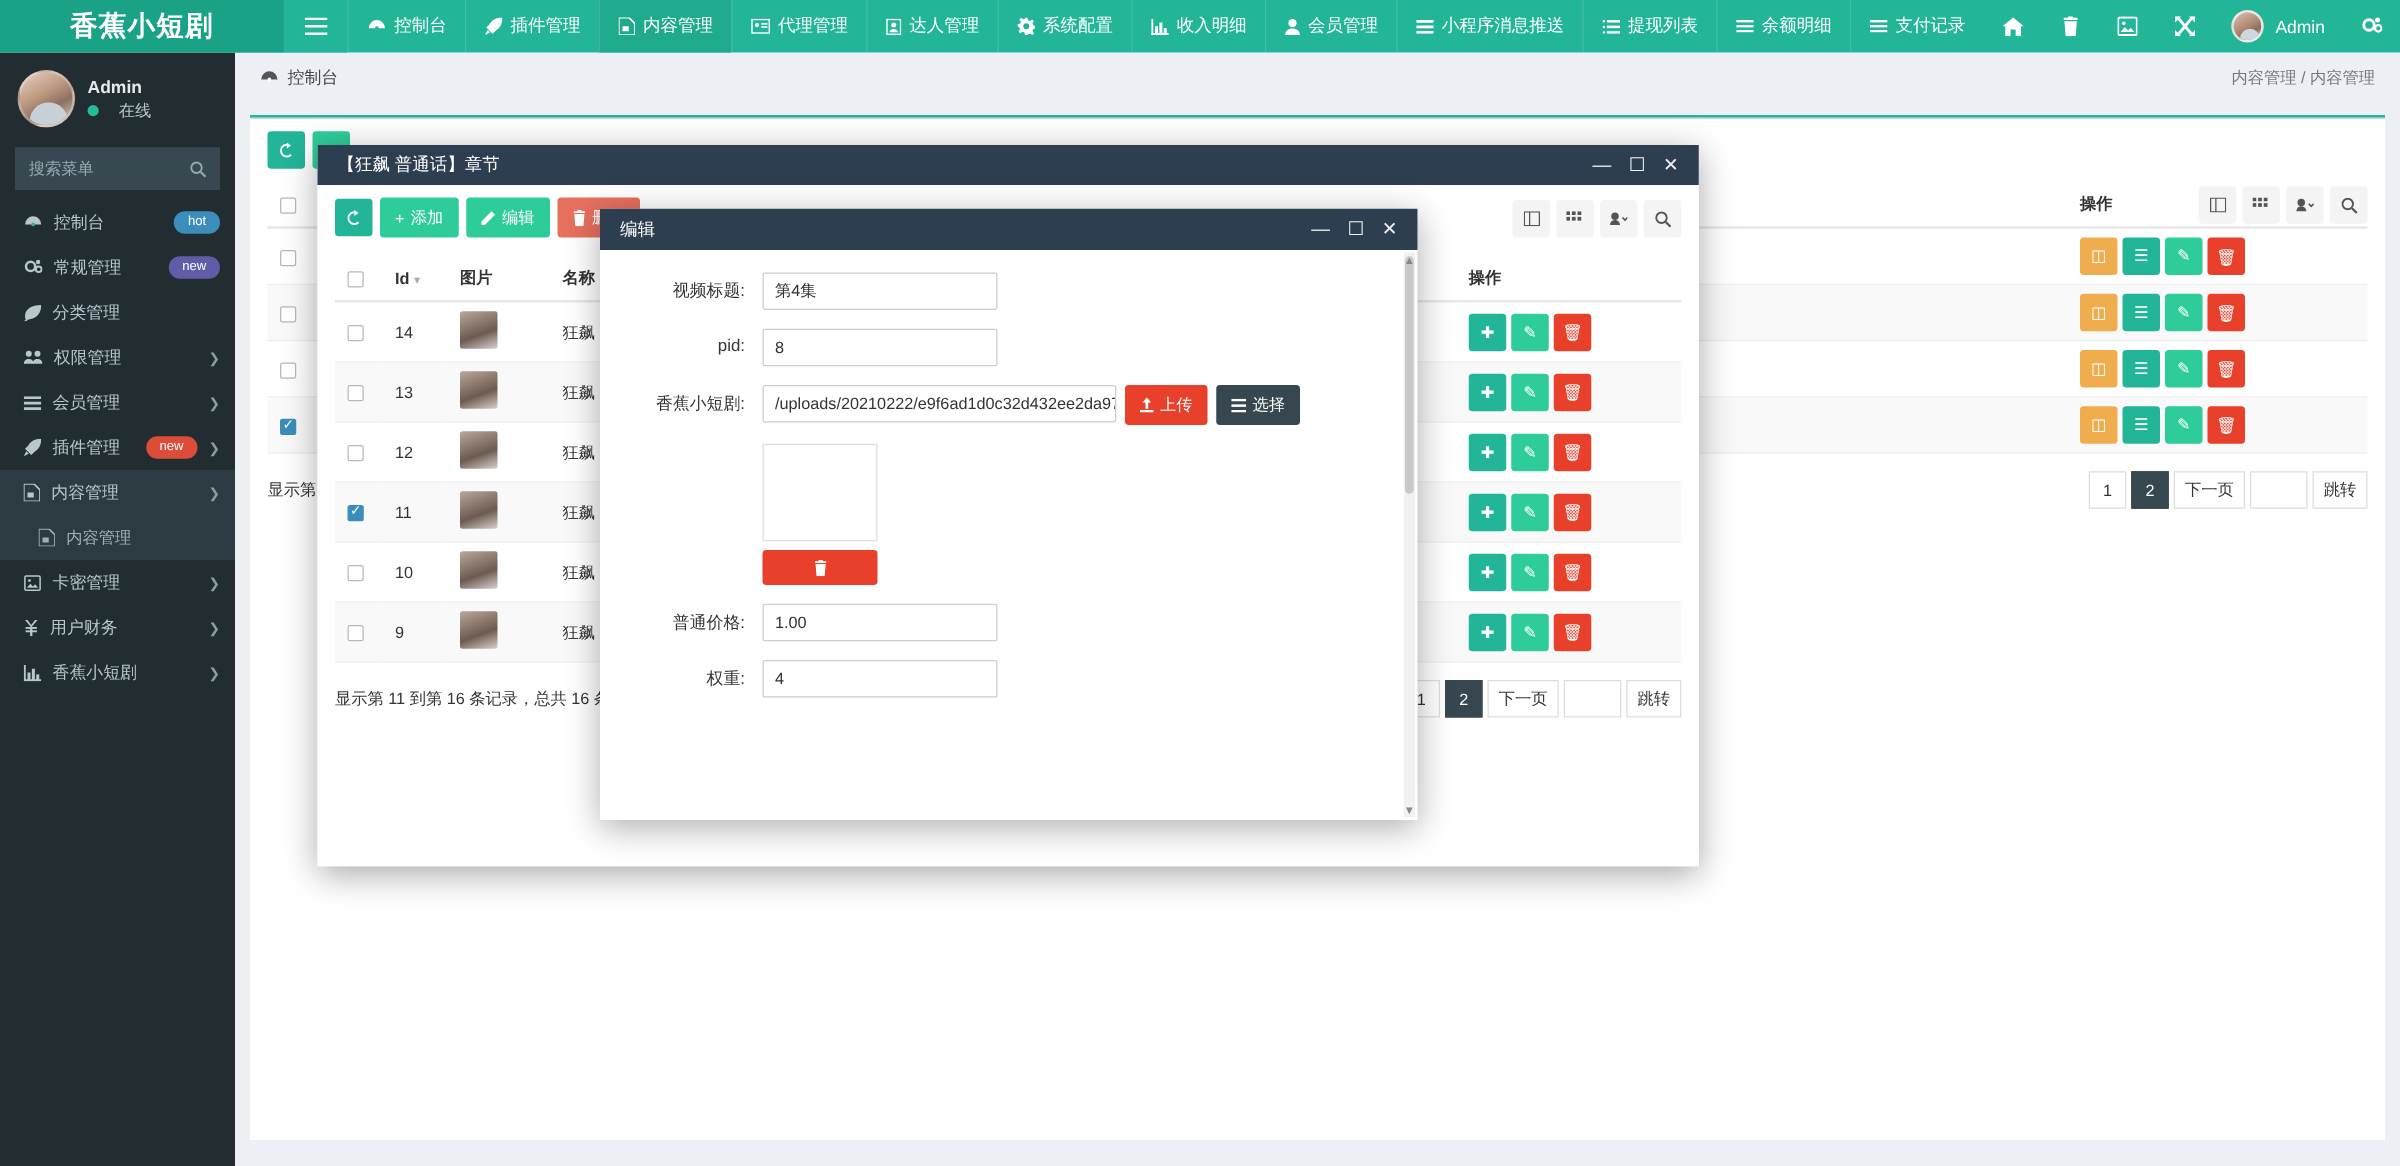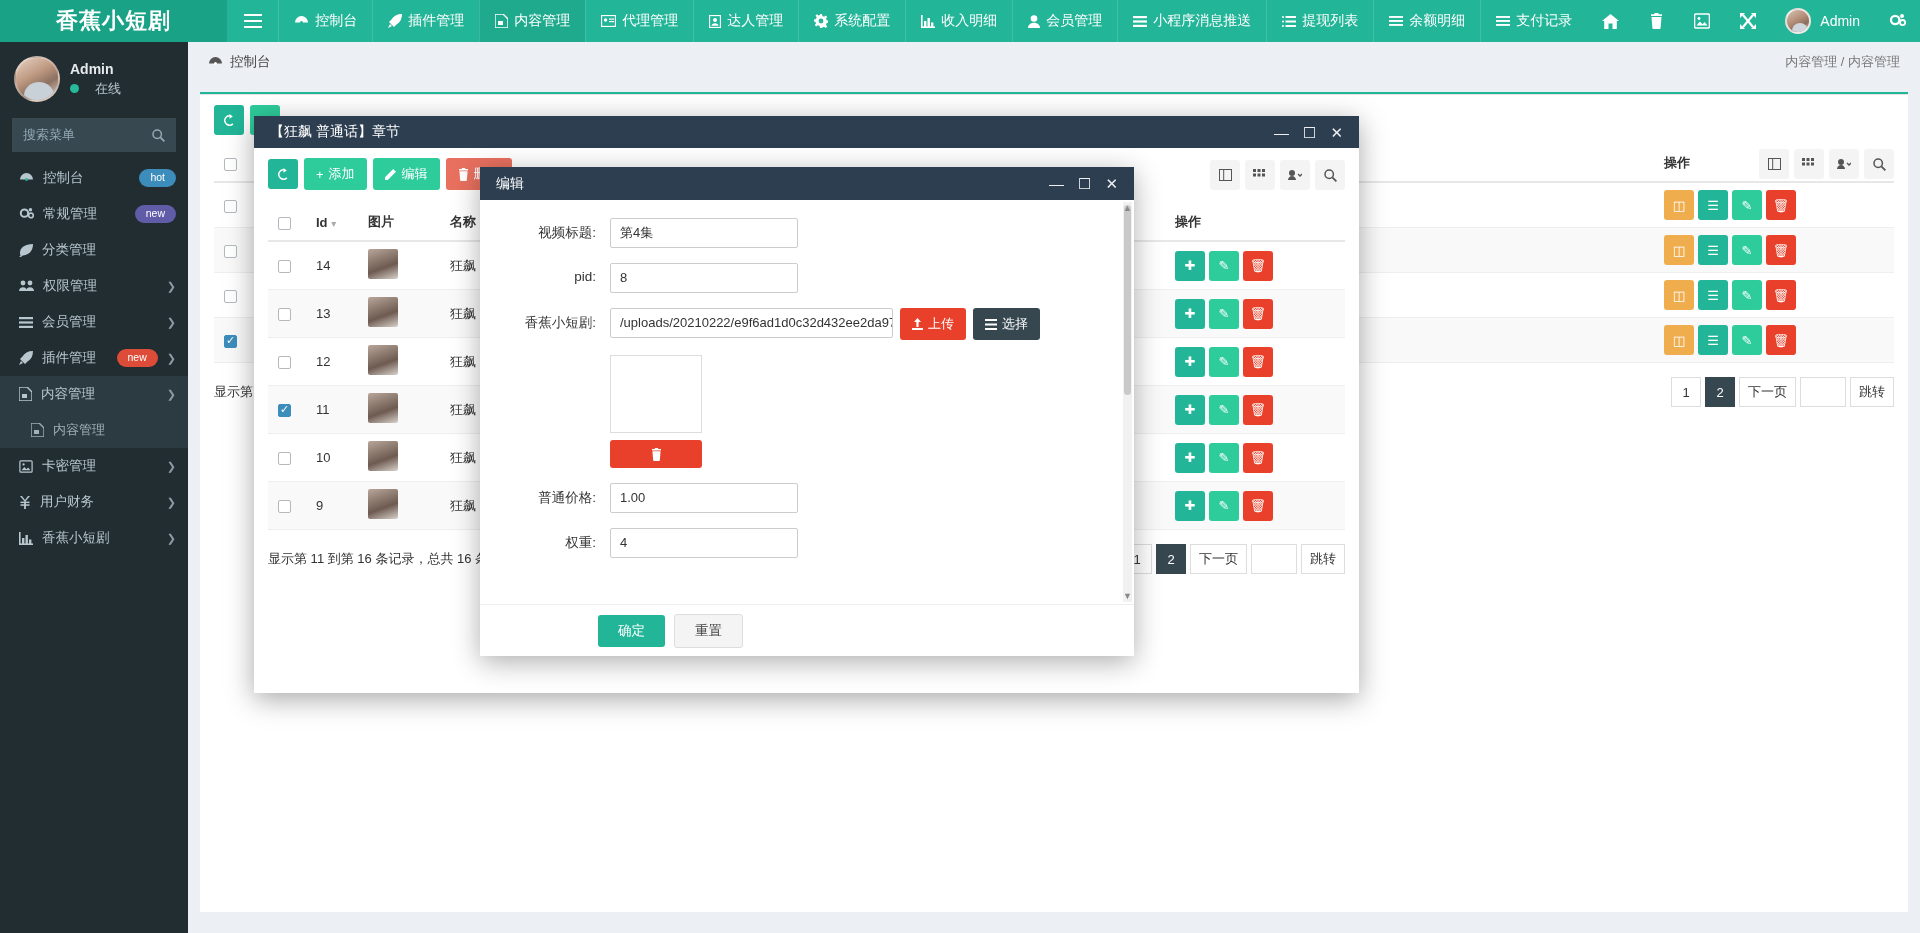--- a/index.html
+++ b/index.html
@@ -947,17 +947,13 @@
           <div class="inp w190">4</div>
         </div>
     </div>
 
     <div class="scrollbar">
       <div class="thumbbar"></div>
     </div>
     <div class="scroll-arrow" style="top:2px;">▲</div>
     <div class="scroll-arrow" style="bottom:2px;">▼</div>
   </div>
-  <div class="modal-foot">
-    <button class="btn-ok">确定</button>
-    <button class="btn-reset">重置</button>
-  </div>
 </div>
 
 </body></html>

